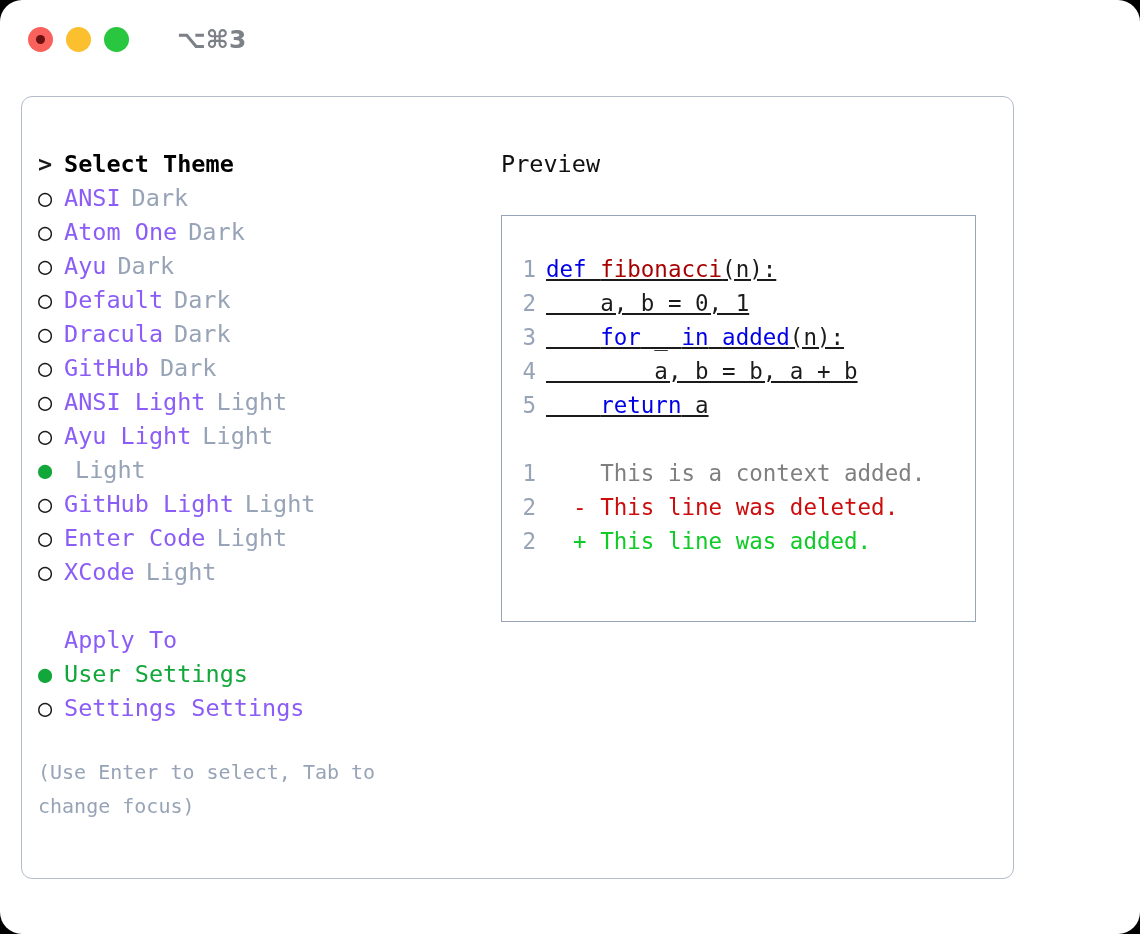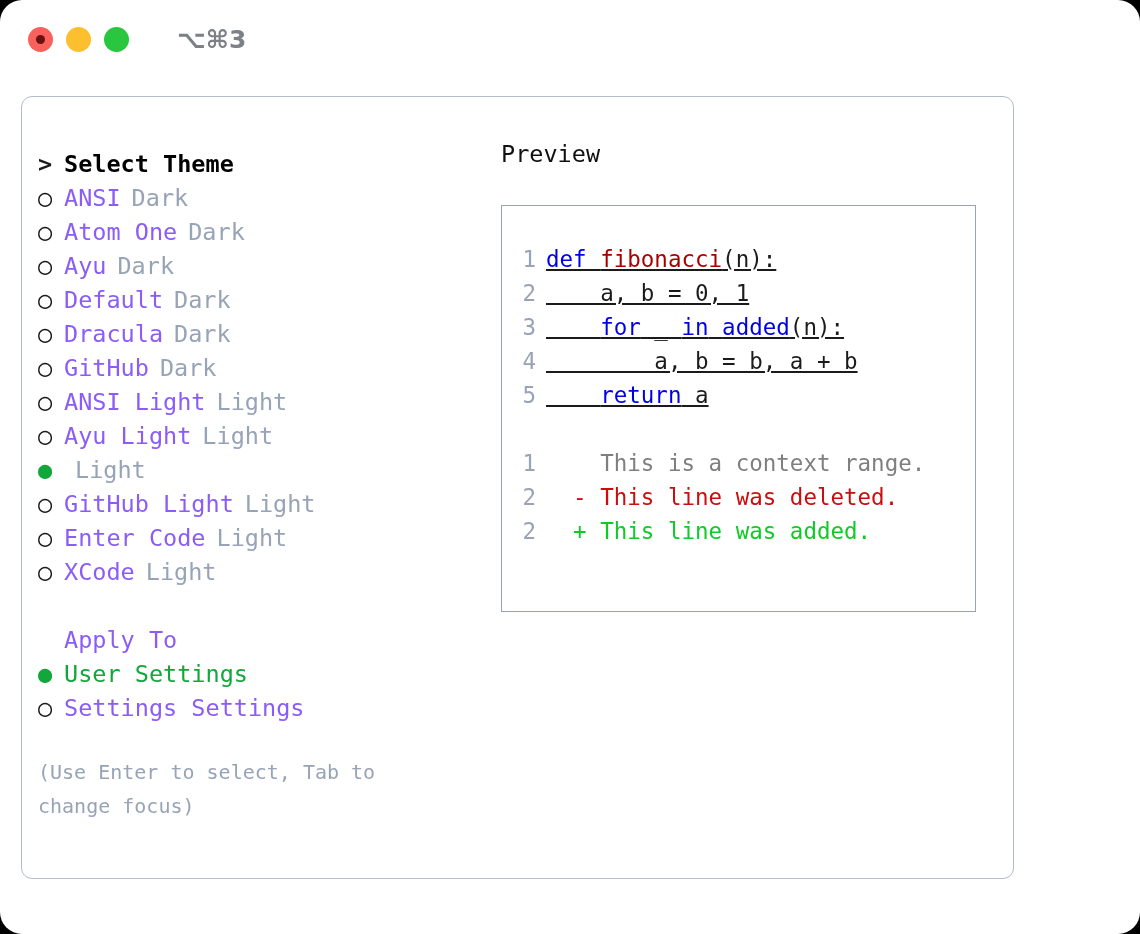--- a/index.html
+++ b/index.html
@@ -117,21 +117,21 @@
     line-height: 34px;
     color: #97a3b6;
     width: 400px;
     white-space: pre-wrap;
   }
 
   
   .right-col {
     position: absolute;
     left: 479px;
-    top: 40px;
+    top: 50px;
     width: 490px;
   }
   .preview-title {
     font-size: 23.5px;
     line-height: 34px;
     color: #111111;
     font-weight: normal;
   }
   .preview-box {
     margin-top: 34px;
@@ -226,21 +226,21 @@
         <div class="preview-box">
           <div id="code-block">
               <div class="code-line"><span class="lineno">1</span><span class="code-text"><span class="tok-kw">def </span><span class="tok-fn">fibonacci</span><span class="tok-pl">(n):</span></span></div>
               <div class="code-line"><span class="lineno">2</span><span class="code-text"><span class="tok-pl">    a, b = 0, 1</span></span></div>
               <div class="code-line"><span class="lineno">3</span><span class="code-text"><span class="tok-pl">    </span><span class="tok-kw">for</span><span class="tok-pl"> _ </span><span class="tok-kw">in</span><span class="tok-pl"> </span><span class="tok-kw">added</span><span class="tok-pl">(n):</span></span></div>
               <div class="code-line"><span class="lineno">4</span><span class="code-text"><span class="tok-pl">        a, b = b, a + b</span></span></div>
               <div class="code-line"><span class="lineno">5</span><span class="code-text"><span class="tok-pl">    </span><span class="tok-kw">return</span><span class="tok-pl"> a</span></span></div>
             </div>
           <div class="diff-gap"></div>
           <div id="diff-block">
-              <div class="code-line"><span class="lineno">1</span><span class="diff-ctx">    This is a context range.</span></div>
+              <div class="code-line"><span class="lineno">1</span><span class="diff-ctx">    This is a context added.</span></div>
               <div class="code-line"><span class="lineno">2</span><span class="diff-del">  - This line was deleted.</span></div>
               <div class="code-line"><span class="lineno">2</span><span class="diff-add">  + This line was added.</span></div>
             </div>
         </div>
       </div>
 
     </div>
   </div>
 </div>
 

